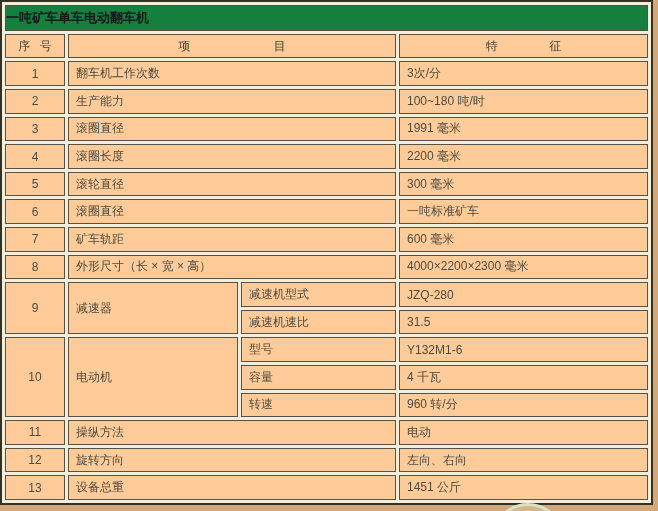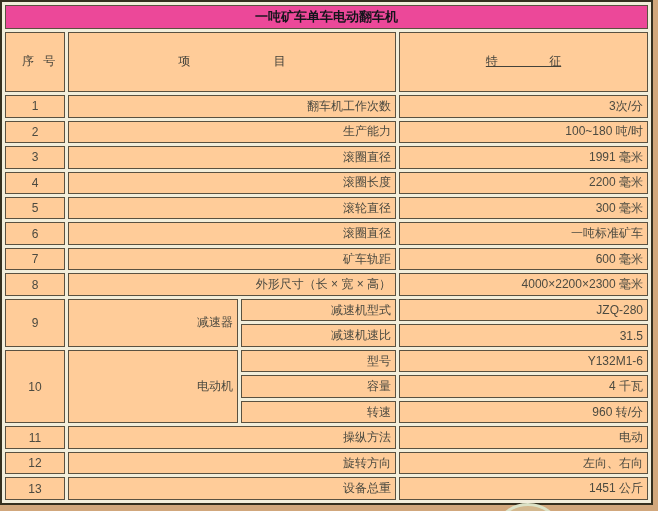--- a/index.html
+++ b/index.html
@@ -17,38 +17,36 @@
     border-collapse:separate;
     border-spacing:3px;
     background:#f2eedb;
     border:2px solid #35301f;
   }
   td{
     background:#ffcc99;
     border:1px solid #5a5140;
     font-size:12px;
     color:#4c4a40;
-    padding:0 4px 0 7px;
+    padding:0 12px 0 7px;
     white-space:pre;
     overflow:hidden;
     vertical-align:middle;
-    text-align:right;
   }
   td.title-cell{
-    background:#ec4899;
-    text-align:center;
+    background:#15803d;
     font-weight:bold;
     font-size:13px;
     color:#15151c;
     padding:0;
   }
   td.no-cell{text-align:center;padding:0;}
-  td.head-cell{text-align:center;padding:16px;color:#44423a;}
+  td.head-cell{text-align:center;padding:0;color:#44423a;}
   td.head-item{word-spacing:80px;margin-top:32px;}
-  td.head-spec{word-spacing:48px;text-decoration:underline;}
+  td.head-spec{word-spacing:48px;}
   td.head-no{word-spacing:6px;}
   .watermark{
     position:absolute;
     left:492px;top:503px;
     width:66px;height:66px;
     border-radius:50%;
     border:3px solid #dce2c6;
     background:rgba(214,226,184,0.30);
   }
 </style>

